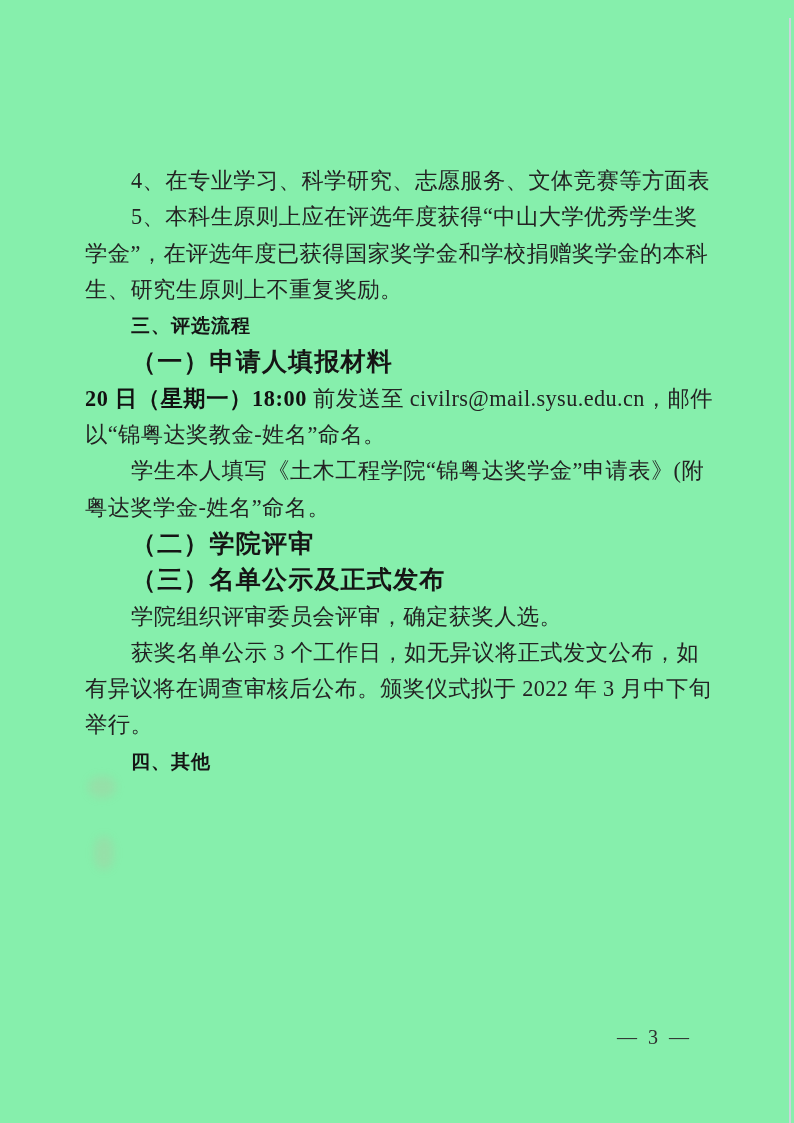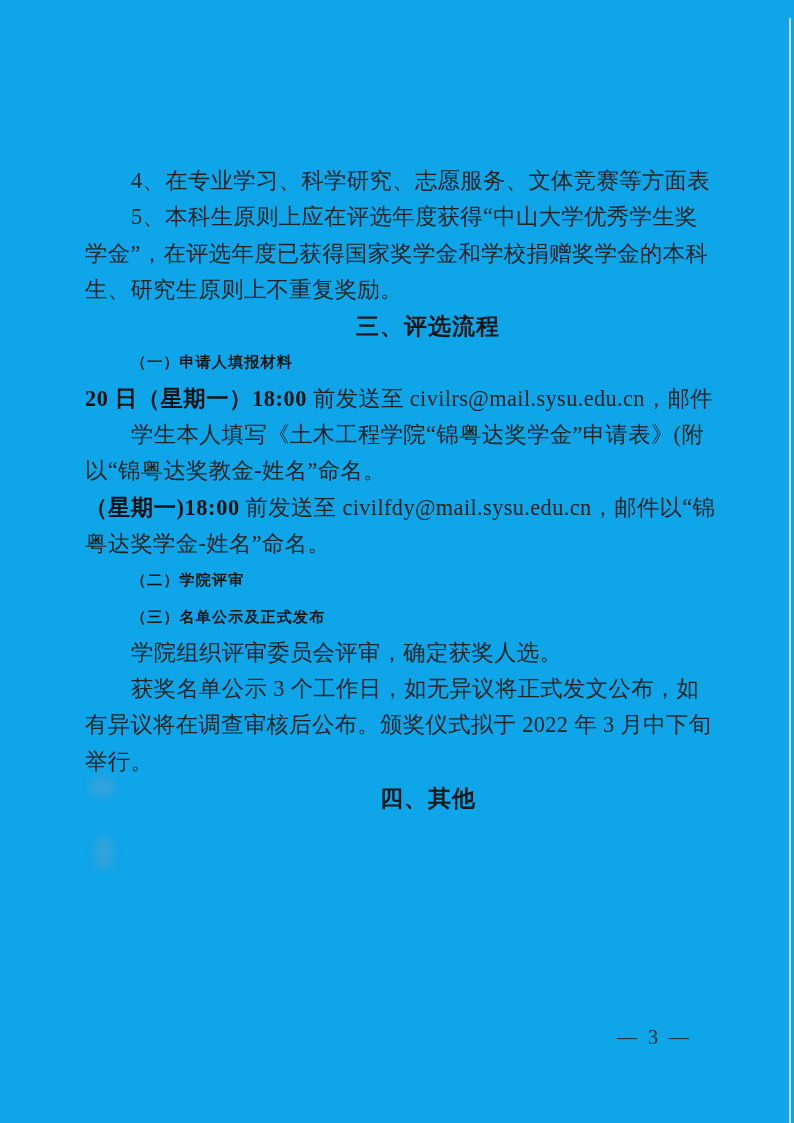--- a/index.html
+++ b/index.html
@@ -5,21 +5,21 @@
   html, body {
     margin: 0;
     padding: 0;
     background: #ffffff;
     font-family: "Liberation Serif", "DejaVu Serif", serif;
   }
   .page {
     position: relative;
     width: 794px;
     height: 1123px;
-    background: #0ea5e9;
+    background: #86efac;
     overflow: hidden;
     text-decoration: underline;
   }
   .doc-body {
     position: absolute;
     left: 85px;
     top: 163px;
     width: 640px;
   }
   .line {
@@ -27,28 +27,27 @@
     line-height: 36.3px;
     font-size: 22.3px;
     letter-spacing: 0.4px;
     color: #232323;
     white-space: nowrap;
   }
   .line.indent { padding-left: 46px; }
   .line.heading1 {
     font-family: "Liberation Sans", "DejaVu Sans", sans-serif;
     font-weight: 700;
-    font-size: 23px;
+    font-size: 19px;
     color: #151515;
     letter-spacing: 1px;
-    text-align: center;
   }
   .line.heading2 {
     font-weight: 700;
-    font-size: 15px;
+    font-size: 25px;
     color: #151515;
     letter-spacing: 1.2px;
   }
   .line b { font-weight: 700; color: #111; letter-spacing: 0.6px; }
   .footer-page-number {
     position: absolute;
     top: 1026px;
     right: 102px;
     font-size: 20px;
     letter-spacing: 3px;
@@ -76,23 +75,22 @@
 
 <div class="page">
   <div class="doc-body">
       <div class="line body indent"><span>4、在专业学习、科学研究、志愿服务、文体竞赛等方面表</span></div>
       <div class="line body indent"><span>5、本科生原则上应在评选年度获得“中山大学优秀学生奖</span></div>
       <div class="line body"><span>学金”，在评选年度已获得国家奖学金和学校捐赠奖学金的本科</span></div>
       <div class="line body"><span>生、研究生原则上不重复奖励。</span></div>
       <div class="line heading1 indent"><span>三、评选流程</span></div>
       <div class="line heading2 indent"><span>（一）申请人填报材料</span></div>
       <div class="line body"><b>20 日（星期一）18:00</b><span> 前发送至 civilrs@mail.sysu.edu.cn，邮件</span></div>
+      <div class="line body"><span>以“锦粤达奖教金-姓名”命名。</span></div>
       <div class="line body indent"><span>学生本人填写《土木工程学院“锦粤达奖学金”申请表》(附</span></div>
-      <div class="line body"><span>以“锦粤达奖教金-姓名”命名。</span></div>
-      <div class="line body"><b>（星期一)18:00</b><span> 前发送至 civilfdy@mail.sysu.edu.cn，邮件以“锦</span></div>
       <div class="line body"><span>粤达奖学金-姓名”命名。</span></div>
       <div class="line heading2 indent"><span>（二）学院评审</span></div>
       <div class="line heading2 indent"><span>（三）名单公示及正式发布</span></div>
       <div class="line body indent"><span>学院组织评审委员会评审，确定获奖人选。</span></div>
       <div class="line body indent"><span>获奖名单公示 3 个工作日，如无异议将正式发文公布，如</span></div>
       <div class="line body"><span>有异议将在调查审核后公布。颁奖仪式拟于 2022 年 3 月中下旬</span></div>
       <div class="line body"><span>举行。</span></div>
       <div class="line heading1 indent"><span>四、其他</span></div>
     </div>
 

